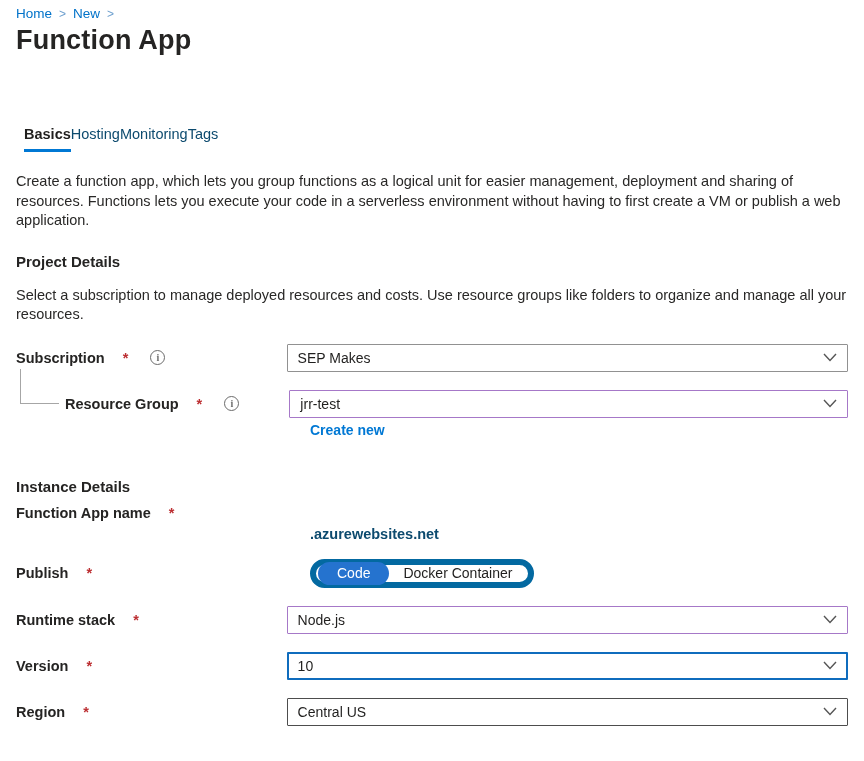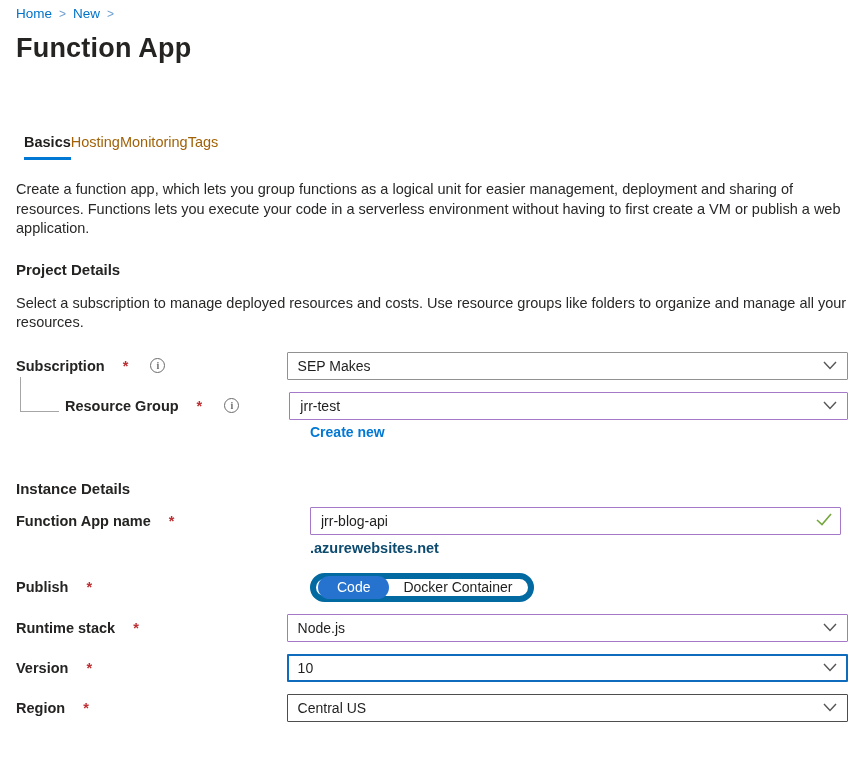--- a/index.html
+++ b/index.html
@@ -10,25 +10,25 @@
     color: #323130;
   }
   .page { padding: 6px 16px 0 16px; width: 864px; }
 
   
   .breadcrumb { font-size: 13.5px; display: flex; align-items: center; gap: 7px; }
   .breadcrumb a { color: #0072c9; text-decoration: none; cursor: pointer; }
   .breadcrumb .sep { color: #6d9fce; font-size: 12px; }
 
   
-  .page-title { margin-top: 12px; font-size: 27px; font-weight: 700; color: #252423; letter-spacing: 0.2px; }
+  .page-title { margin-top: 4px; font-size: 27px; font-weight: 700; color: #252423; letter-spacing: 0.2px; }
 
   
   .tabs { margin-top: 70px; margin-left: 8px; display: flex; font-size: 14.5px; }
-  .tab { padding-bottom: 7px; color: #a16207; cursor: pointer; border-bottom: 3px solid transparent; }
+  .tab { padding-bottom: 7px; color: #0c4a6e; cursor: pointer; border-bottom: 3px solid transparent; }
   .tab.active { font-weight: 700; border-bottom: 3px solid #0078d4; color: #201f1e; }
 
   
   .intro { margin-top: 20px; font-size: 14.5px; line-height: 19.5px; color: #292827; max-width: 836px; }
   .section-heading { margin-top: 22px; font-size: 15px; font-weight: 700; color: #252423; }
   .section-desc { margin-top: 16px; font-size: 14.5px; line-height: 19.5px; color: #292827; max-width: 836px; }
 
   
   .form { margin-top: 19px; position: relative; }
   .row { display: flex; align-items: center; }
@@ -50,21 +50,21 @@
   .chev { display: flex; align-items: center; }
 
   .connector {
     position: absolute; left: 4px; top: 25px; width: 39px; height: 35px;
     border-left: 1px solid #a6a6a6; border-bottom: 1px solid #a6a6a6;
   }
 
   .create-new { margin: 4px 0 0 294px; }
   .create-new a { color: #0078d4; font-weight: 700; font-size: 14px; text-decoration: none; cursor: pointer; }
 
-  .mt18 { margin-top: 12px; }
+  .mt18 { margin-top: 18px; }
   .heading-in-form { margin-top: 40px; }
   .fan-row { margin-top: 10px; }
 
   .input-wrap { width: 531px; height: 28px; border: 1px solid #a678c8; background: #fff; display: flex;
     align-items: center; padding: 0 8px 0 10px; border-radius: 1px; }
   .input-wrap input { flex: 1; border: none; outline: none; font-family: "Liberation Sans", sans-serif;
     font-size: 14px; color: #201f1e; background: transparent; }
 
   .suffix-line { margin-left: 294px; width: 531px; text-align: left; margin-top: 5px;
     font-size: 14.5px; font-weight: 600; color: #0c4a6e; }
@@ -144,28 +144,20 @@
       <a>Create new</a>
     </div>
 
     <h2 class="section-heading heading-in-form">Instance Details</h2>
 
     <div class="row fan-row">
       <div class="label-cell">
         <span>Function App name</span>
         <span class="req">*</span>
       </div>
-      <div class="input-wrap">
-        <input type="text" value="jrr-blog-api" style="">
-        <span>
-          <svg width="16" height="13" viewBox="0 0 16 13">
-              <polyline points="1,7 6,11.5 15,1" fill="none" stroke="#76a73d" stroke-width="1.6"></polyline>
-            </svg>
-        </span>
-      </div>
     </div>
     <div class="suffix-line">.azurewebsites.net</div>
 
     <div class="row publish-row">
       <div class="label-cell">
         <span>Publish</span>
         <span class="req">*</span>
       </div>
       <div class="toggle">
         <div class="toggle-opt selected">Code</div>

